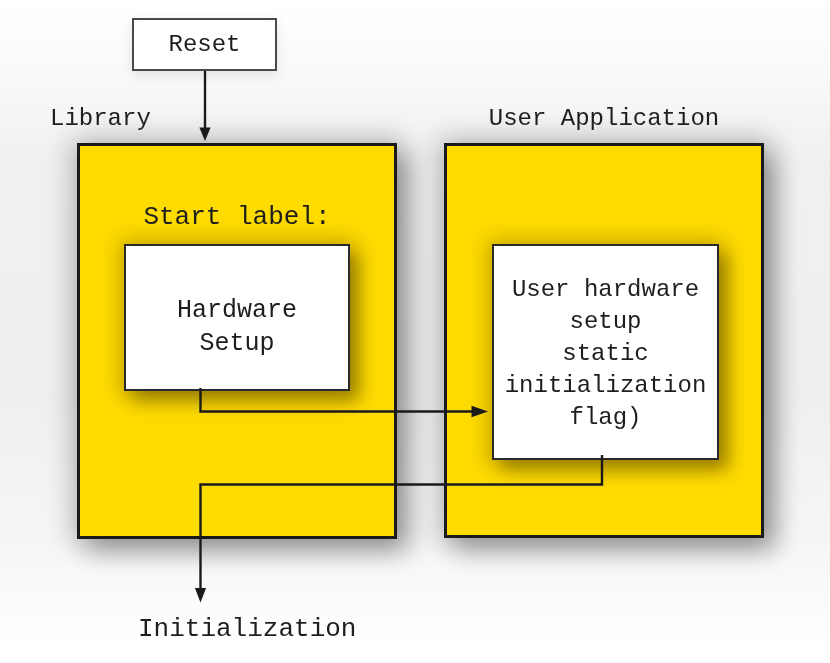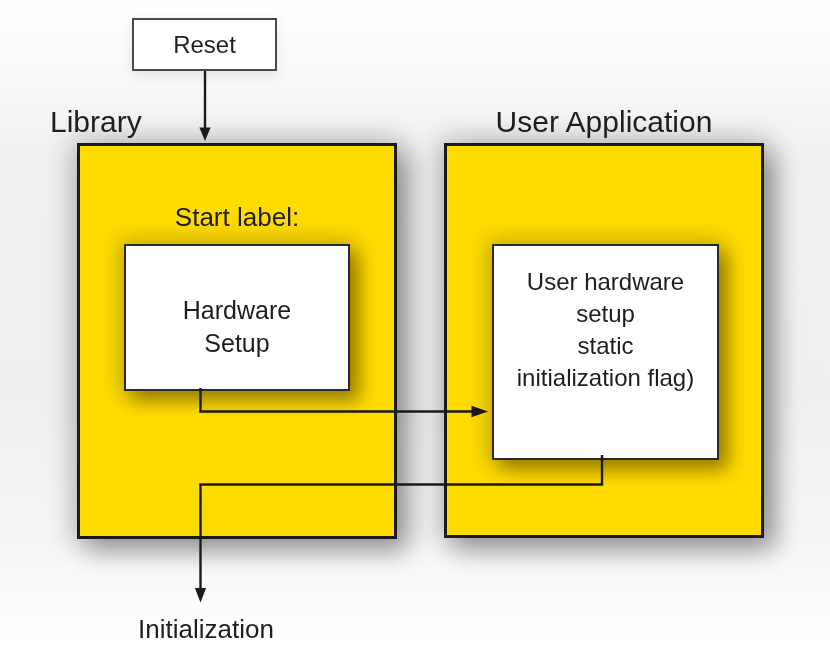--- a/index.html
+++ b/index.html
@@ -1,42 +1,42 @@
 <!DOCTYPE html>
 <html><head>
 <meta charset="utf-8">
 <style>
   html,body { margin:0; padding:0; background:#ffffff; }
   .stage {
     position:relative; width:830px; height:663px; overflow:hidden;
-    font-family:Liberation Sans, sans-serif;
+    font-family:Liberation Mono, monospace;
     color:#1e1e1e;
     background:linear-gradient(180deg,#ffffff 0%,#fbfbfb 9%,#f0f0f0 24%,#efefef 60%,#f6f6f6 82%,#ffffff 97%);
   }
   .big-box {
     position:absolute; background:#FFDC00; border:3px solid #1a1a1a; box-sizing:border-box;
     box-shadow:0 0 26px 6px rgba(0,0,0,0.20), 11px 12px 24px rgba(0,0,0,0.30);
   }
   .library-box { left:48px; top:143px; width:320px; height:396px;margin-left:29px; }
   .ua-box      { left:444px; top:143px; width:320px; height:395px; }
   .inner-box {
     position:absolute; background:#ffffff; border:2px solid #2a2a2a; box-sizing:border-box;
     text-align:center;
     box-shadow:0 0 20px 5px rgba(98,78,0,0.32), 9px 10px 16px rgba(92,74,0,0.50);
   }
   .hw-box  { left:44px; top:98px; width:226px; height:147px; font-size:25px; line-height:33px; padding-top:48px; }
-  .uhs-box { left:45px; top:98px; width:227px; height:216px; font-size:24px; line-height:32px; padding-top:20px; }
+  .uhs-box { left:45px; top:98px; width:227px; height:216px; font-size:24px; line-height:32px; padding-top:28px; }
   .inner-box .line { white-space:pre-wrap; }
   .reset-box {
     position:absolute; left:132px; top:18px; width:145px; height:53px;
     background:#ffffff; border:2px solid #4a4a4a; box-sizing:border-box;
     display:flex; align-items:center; justify-content:center; font-size:24px;
     box-shadow:0 4px 12px rgba(0,0,0,0.10);
   }
-  .region-label { position:absolute; font-size:30px; }
+  .region-label { position:absolute; font-size:24px; }
   .library-label { left:50px; top:105px; }
   .ua-label { left:444px; top:105px; width:320px; text-align:center; }
   .box-caption { position:absolute; top:56px; left:0; width:100%; text-align:center; font-size:26px; white-space:pre-wrap; }
   .init-label { position:absolute; left:138px; top:614px; font-size:26px; }
   .wires { position:absolute; left:0; top:0; z-index:20; pointer-events:none; }
   .big-box, .reset-box { z-index:1; }
   .region-label, .init-label { z-index:2; }
 </style>
 </head>
 <body>

